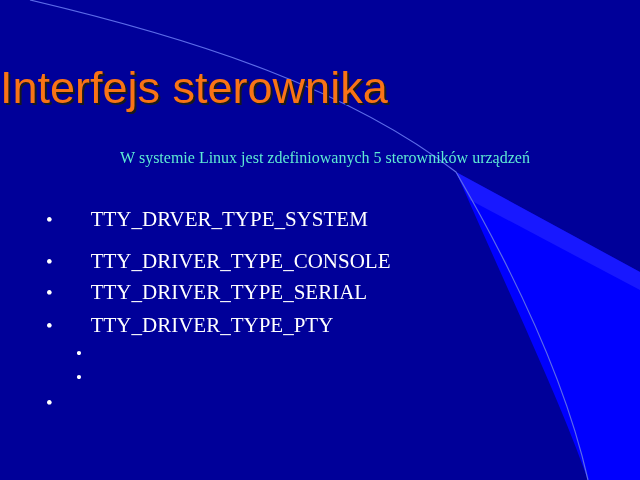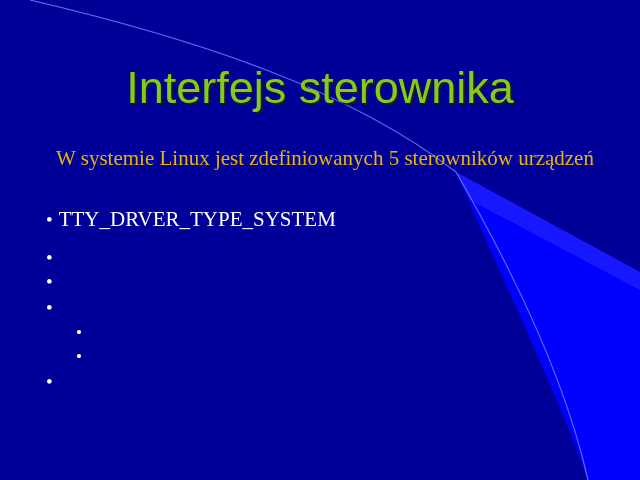--- a/index.html
+++ b/index.html
@@ -26,41 +26,41 @@
     height: 480px;
     display: block;
   }
 
   
   #title {
     position: absolute;
     left: 0;
     top: 63px;
     width: 640px;
-    text-align: center;
+    text-align: left;
     font-family: "Liberation Sans", "DejaVu Sans", sans-serif;
     font-size: 45px;
     line-height: 50px;
     font-weight: normal;
-    color: #84cc16;
+    color: #f97316;
     text-shadow: 2px 2px 0 #1a1a1a;
     white-space: nowrap;
     letter-spacing: 0px;
   }
 
   
   #subtitle {
     position: absolute;
     left: 40px;
     top: 146px;
     width: 570px;
     text-align: center;
-    font-size: 21px;
+    font-size: 16px;
     line-height: 24px;
-    color: #eab308;
+    color: #5eead4;
     white-space: nowrap;
   }
 
   
   #bullet-list {
     position: absolute;
     left: 0;
     top: 206px;
     width: 640px;
   }
@@ -100,20 +100,21 @@
     font-size: 19px;
     line-height: 1;
   }
 
   .level-2 .bullet-glyph {
     font-size: 17px;
   }
 
   .bullet-text {
     display: inline-block;
+    margin-left: 32px;
   }
 </style>
 </head>
 <body>
 
 <div id="slide">
 
   <svg id="bg-decoration" viewBox="0 0 640 480" preserveAspectRatio="none">
     <rect x="0" y="0" width="640" height="480" fill="#000099"></rect>
 
@@ -131,28 +132,31 @@
 
   <div id="bullet-list">
 
     <div class="bullet-row level-1 gap-large">
       <span class="bullet-glyph">•</span>
       <span class="bullet-text">TTY_DRVER_TYPE_SYSTEM</span>
     </div>
 
     <div class="bullet-row level-1">
       <span class="bullet-glyph">•</span>
+      <span class="bullet-text">TTY_DRIVER_TYPE_CONSOLE</span>
     </div>
 
     <div class="bullet-row level-1 gap-medium">
       <span class="bullet-glyph">•</span>
+      <span class="bullet-text">TTY_DRIVER_TYPE_SERIAL</span>
     </div>
 
     <div class="bullet-row level-1 gap-medium">
       <span class="bullet-glyph">•</span>
+      <span class="bullet-text">TTY_DRIVER_TYPE_PTY</span>
     </div>
 
     <div class="bullet-row level-2 gap-medium">
       <span class="bullet-glyph">•</span>
     </div>
 
     <div class="bullet-row level-2 gap-medium">
       <span class="bullet-glyph">•</span>
     </div>
 

